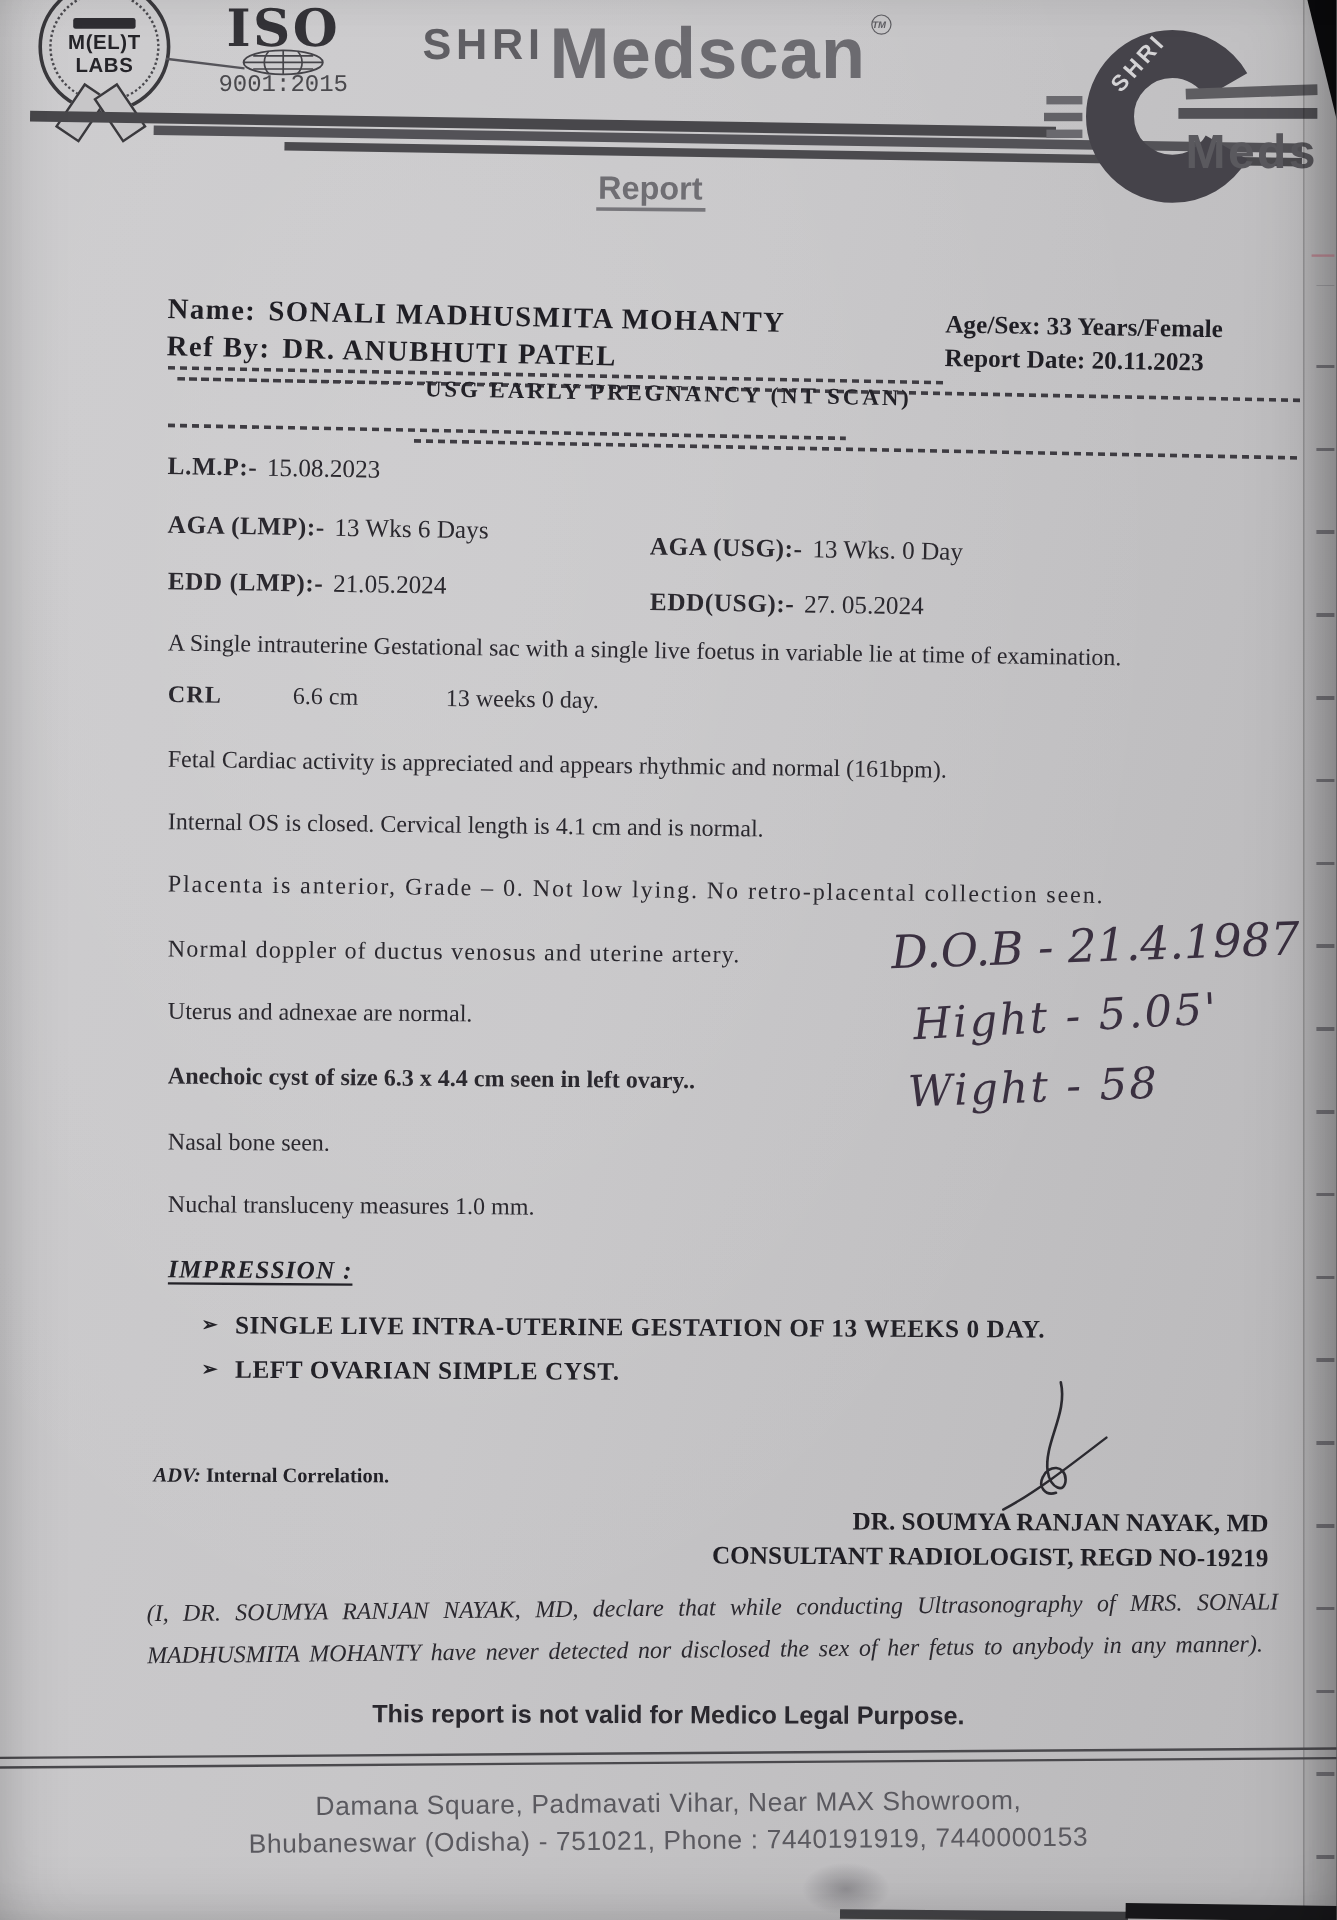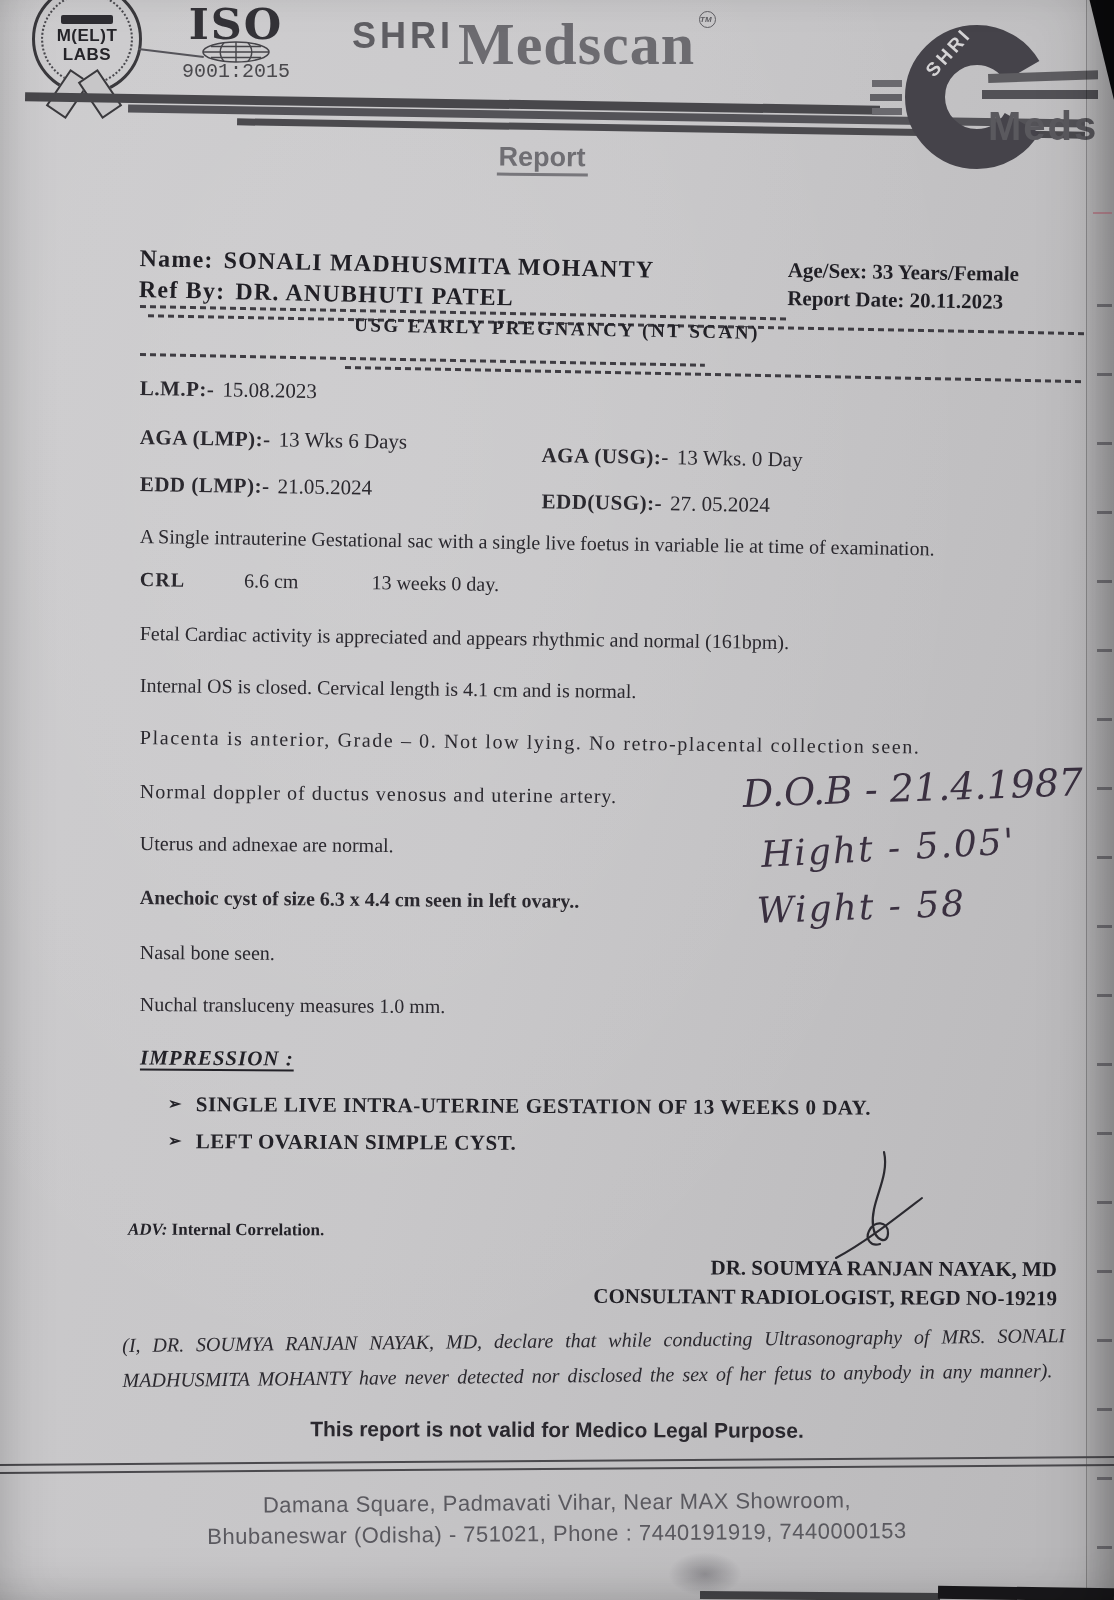--- a/index.html
+++ b/index.html
@@ -26,21 +26,21 @@
   .ribbon{position:absolute;width:20px;height:40px;border:2px solid #3a393d;background:#c7c6c8;top:88px;}
   .rb-l{left:30px;transform:rotate(34deg);}
   .rb-r{left:62px;transform:rotate(-34deg);}
   .connector{left:138px;top:52px;width:66px;height:2px;background:#55545a;transform:rotate(7deg);}
   .iso{left:176px;top:4px;width:120px;text-align:center;}
   .iso-name{font-family:"DejaVu Serif",serif;font-weight:bold;font-size:43px;line-height:40px;color:#343338;letter-spacing:2px;}
   .iso-globe{display:block;margin:-4px auto 0;}
   .iso-std{font-family:Liberation Mono, monospace;font-size:20px;color:#4a494d;margin-top:-6px;}
   .brand{left:352px;top:10px;width:460px;}
   .brand-prefix{font-family:"Liberation Sans",sans-serif;font-weight:bold;font-size:36px;color:#5f5e63;letter-spacing:4px;vertical-align:16px;}
-  .brand-name{font-family:Liberation Serif, serif;font-weight:bold;font-size:60px;color:#6c6b70;letter-spacing:1px;}
+  .brand-name{font-family:Liberation Sans, sans-serif;font-weight:bold;font-size:60px;color:#6c6b70;letter-spacing:1px;}
   .brand-tm{display:inline-block;font-family:"Liberation Sans",sans-serif;font-size:8px;font-weight:bold;color:#5f5e63;
     border:1.5px solid #5f5e63;border-radius:50%;width:15px;height:15px;line-height:15px;text-align:left;vertical-align:42px;font-style:italic;}
   .brand-sub{font-family:"Liberation Sans",sans-serif;font-weight:bold;font-size:25px;color:#4e4d52;letter-spacing:3px;margin:-8px 0 0 142px;}
   .bar{background:#4b4a4e;transform:rotate(0.9deg);}
   .barA{left:25px;top:99px;width:855px;height:9px;background:#48474b;}
   .barB{left:128px;top:112px;width:957px;height:8px;background:#535257;}
   .barC{left:237px;top:125px;width:848px;height:7px;}
   .ring{left:870px;top:22px;}
   .black-wedge{left:1078px;top:0;width:36px;height:100px;background:#0d0d0f;clip-path:polygon(32% 0,100% 0,100% 100%);}
   .edge-strip{left:1086px;top:0;width:28px;height:1600px;

